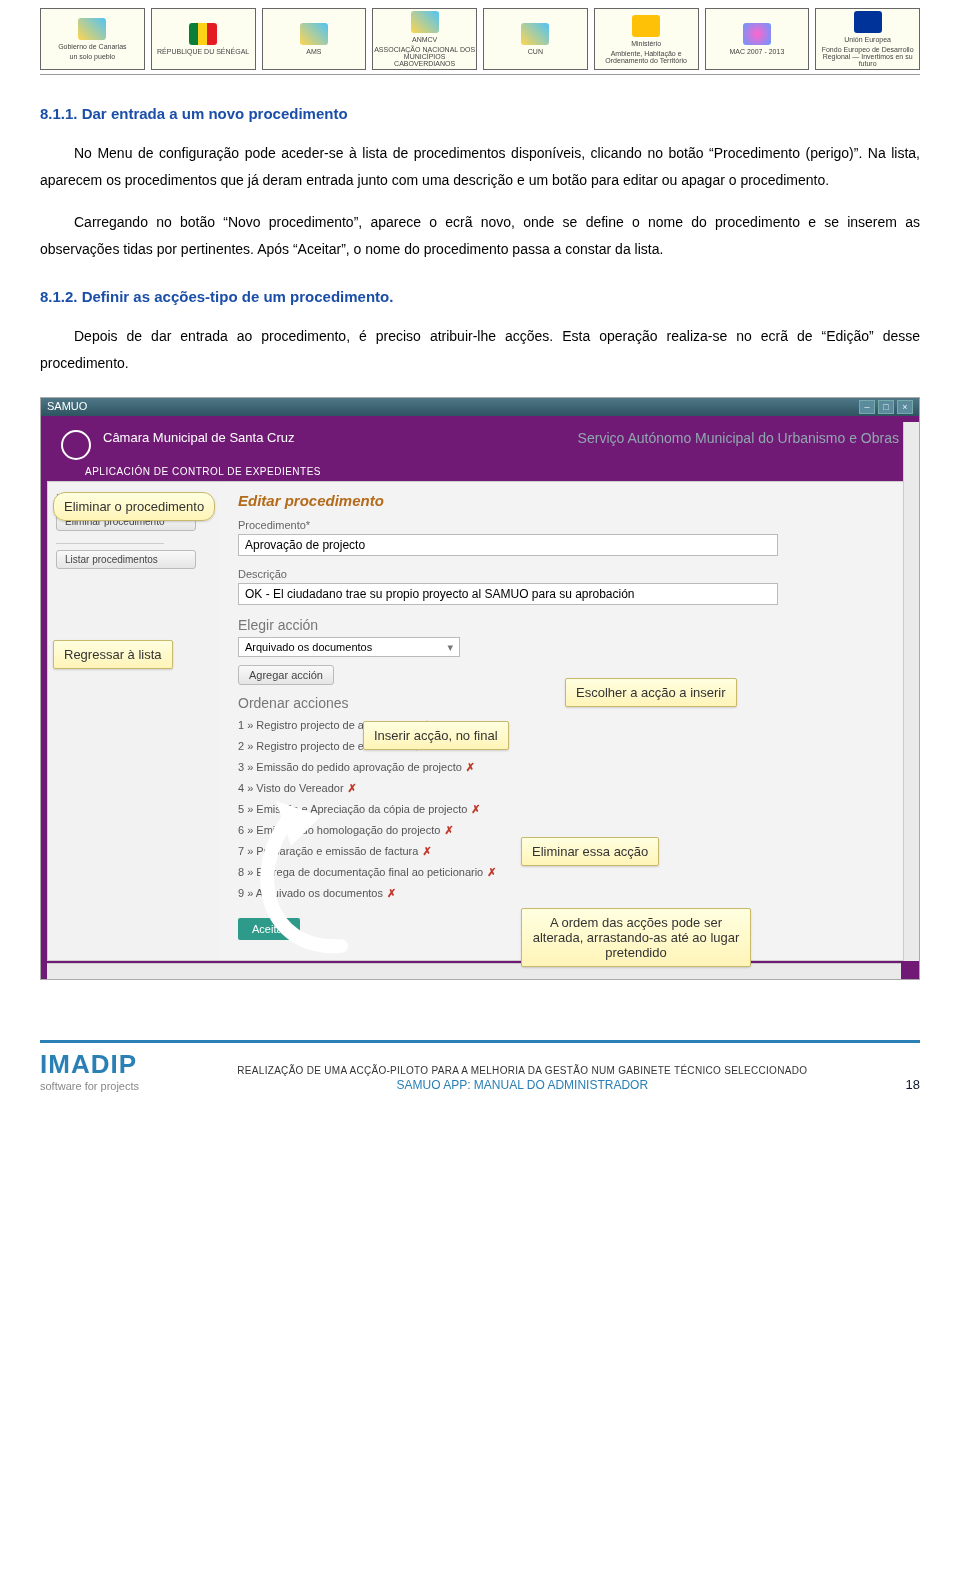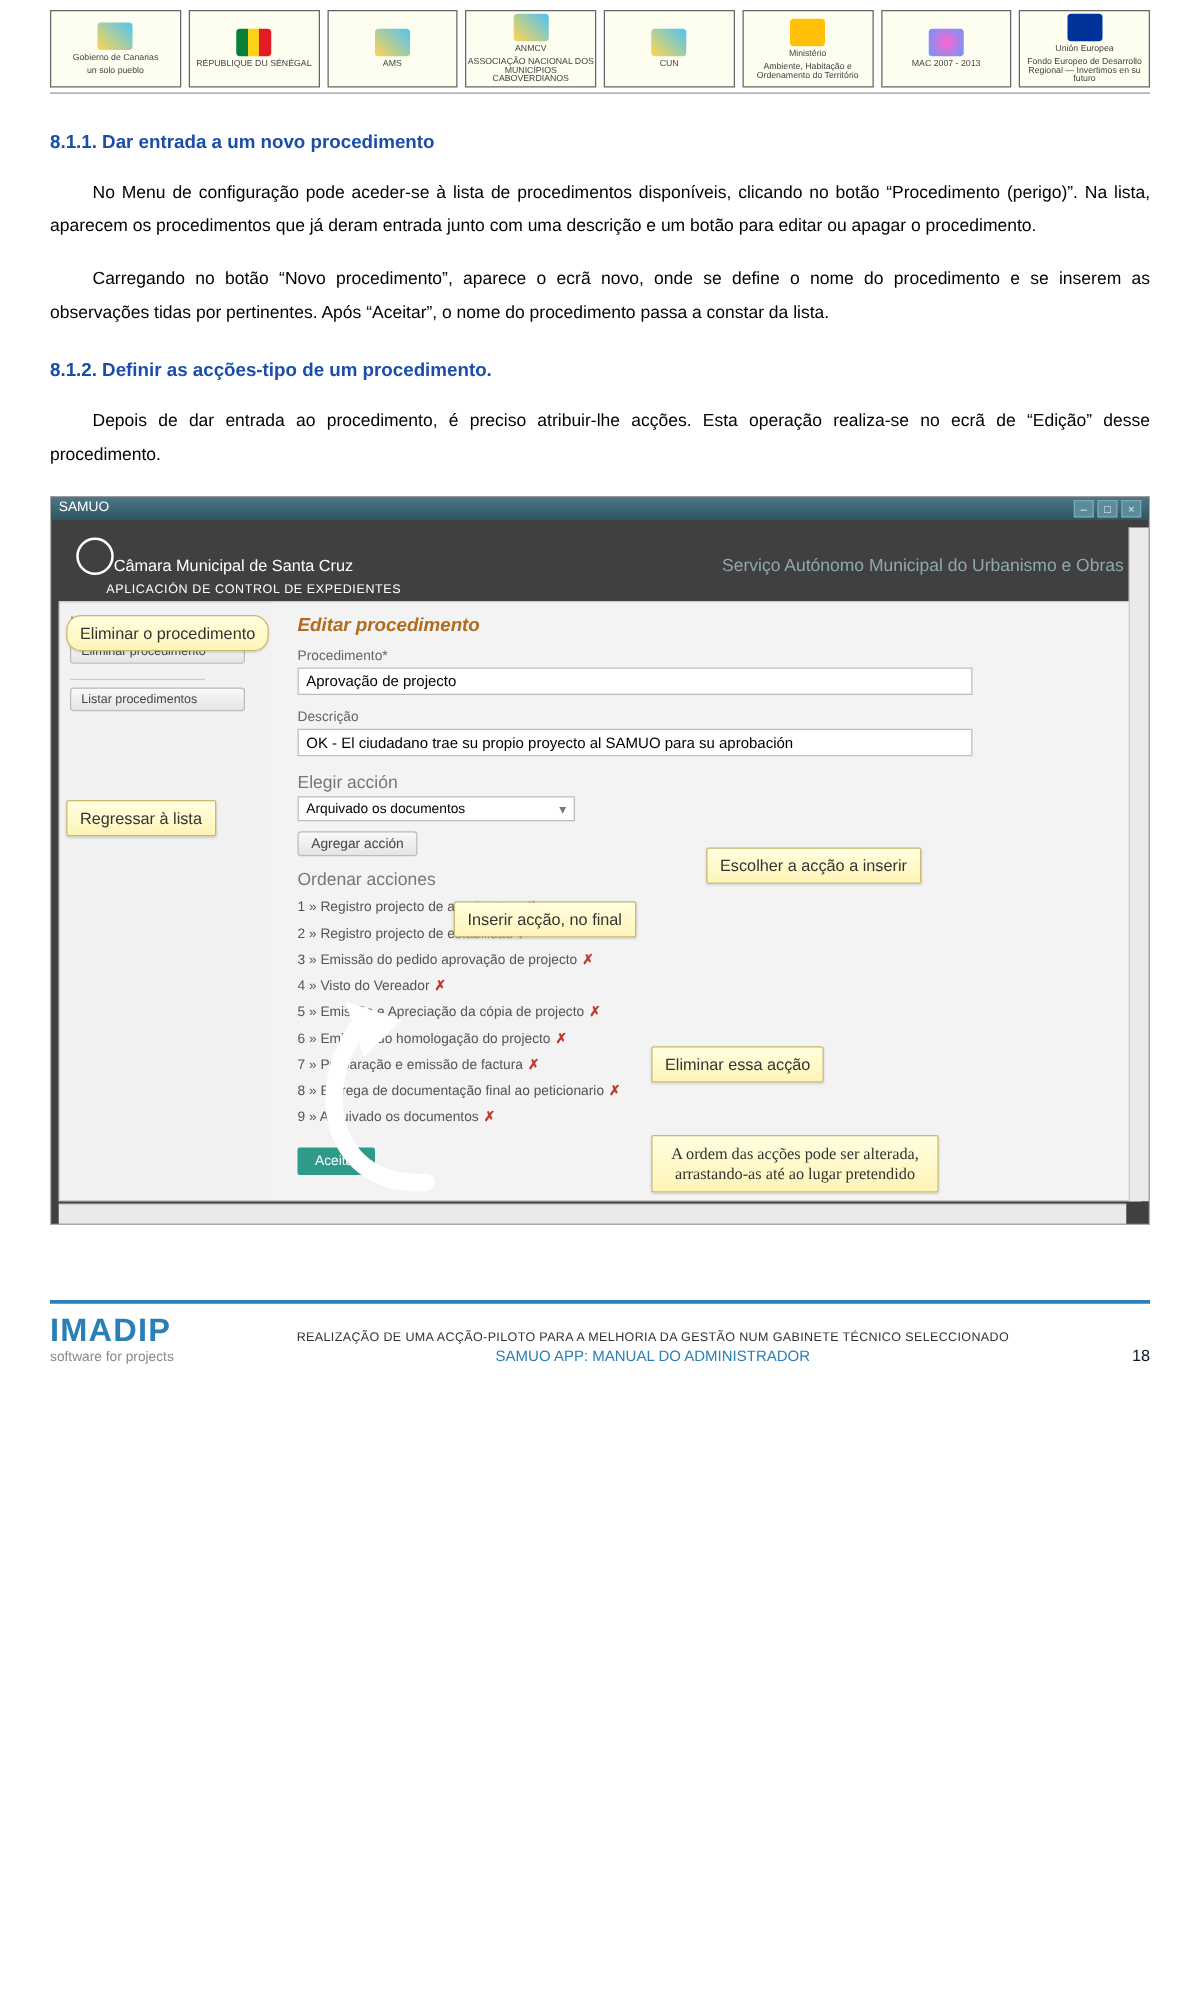--- a/index.html
+++ b/index.html
@@ -13,26 +13,26 @@
   .logo-img.sn { background: linear-gradient(90deg,#0b7e38 33%,#fcd116 33%,#fcd116 66%,#e31b23 66%); }
   .logo-img.eu { background: #003399; position: relative; }
   .logo-img.min { background: #ffc107; }
   .logo-img.mac { background: radial-gradient(circle,#f6c,#69f); }
 
   
   .doc-section h2 { color: #1a4ea8; font-size: 15px; margin: 26px 0 18px 0; font-weight: bold; }
   .doc-section p { font-size: 14px; line-height: 1.9; text-align: justify; margin-bottom: 16px; text-indent: 34px; }
 
   
-  .shot-frame { border: 1px solid #aaa; background: #404040; position: relative; margin-top: 20px; padding: 0 0 18px 0; }
+  .shot-frame { border: 1px solid #aaa; background: #701a75; position: relative; margin-top: 20px; padding: 0 0 18px 0; }
   .shot-titlebar { background: linear-gradient(#4e7787,#2e5361); color: #fff; font-size: 11px; padding: 2px 6px; display: flex; justify-content: space-between; }
   .shot-winbtns { display: flex; gap: 3px; }
   .winbtn { width: 16px; height: 14px; background: #5b8c9e; border: 1px solid #7aa; font-size: 9px; display: flex; align-items: center; justify-content: center; color: #eee; }
 
-  .shot-header { padding: 14px 20px 6px 20px; color: #fff; display: flex; align-items: flex-end; }
+  .shot-header { padding: 14px 20px 6px 20px; color: #fff; display: flex; align-items: flex-start; gap: 12px; }
   .shot-emblem { width: 30px; height: 30px; border: 2px solid #fff; border-radius: 50%; }
   .shot-header-title { font-size: 13px; }
   .shot-header-right { margin-left: auto; color: #8fa7af; font-size: 14px; }
   .shot-subhead { color: #fff; font-size: 10px; padding: 0 20px 4px 44px; letter-spacing: 0.5px; }
 
   .shot-body { display: flex; background: #f2f2f2; border: 1px solid #ccc; margin: 0 6px; }
   .shot-side { width: 170px; padding: 10px 8px; font-size: 11px; color: #555; }
   .shot-side .sec-label { color: #888; font-size: 11px; margin-bottom: 8px; }
   .side-btn { background: linear-gradient(#f9f9f9,#e5e5e5); border: 1px solid #bbb; border-radius: 3px; padding: 3px 8px; font-size: 10px; margin-bottom: 12px; cursor: pointer; display: block; width: 140px; text-align: left; color: #444; }
   .side-sep { border-top: 1px solid #ccc; margin: 6px 0; width: 70%; }
@@ -181,21 +181,21 @@
     </div>
 
     <div class="scrollbar-r"></div>
     <div class="scrollbar-b"></div>
 
     <div class="callout" style="left:12px; top:94px;border-radius:12px;">Eliminar o procedimento</div>
     <div class="callout" style="left:12px; top:242px;">Regressar à lista</div>
     <div class="callout" style="left:524px; top:280px;">Escolher a acção a inserir</div>
     <div class="callout" style="left:322px; top:323px;">Inserir acção, no final</div>
     <div class="callout" style="left:480px; top:403px;margin-top:36px;">Eliminar essa acção</div>
-    <div class="callout" style="left:480px; top:510px; width:230px; text-align:center;font-family:Liberation Serif, serif;">A ordem das acções pode ser alterada, arrastando-as até ao lugar pretendido</div>
+    <div class="callout" style="left:480px; top:510px; width:230px; text-align:center;">A ordem das acções pode ser alterada, arrastando-as até ao lugar pretendido</div>
 
     <div class="drag-arrow">
       <svg width="130" height="160">
         <path d="M105 145 C 30 150, 10 70, 55 15" stroke="#fff" stroke-width="14" fill="none" stroke-linecap="round"></path>
         <polygon points="40,0 85,15 55,45" fill="#fff"></polygon>
       </svg>
     </div>
   </div>
 
   <div class="doc-footer">

